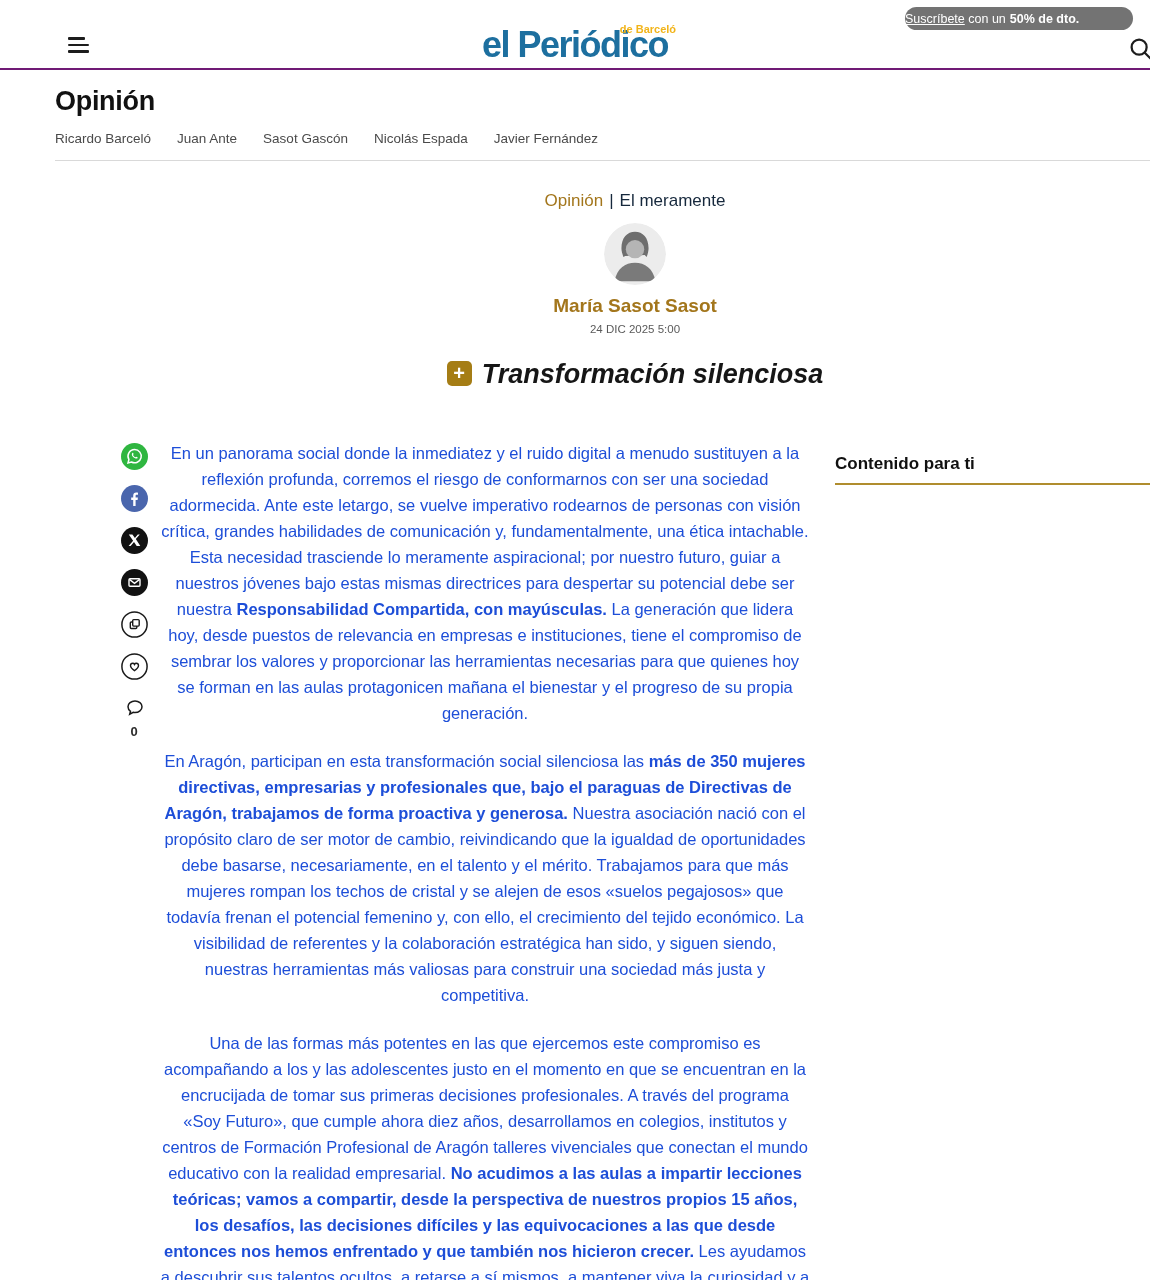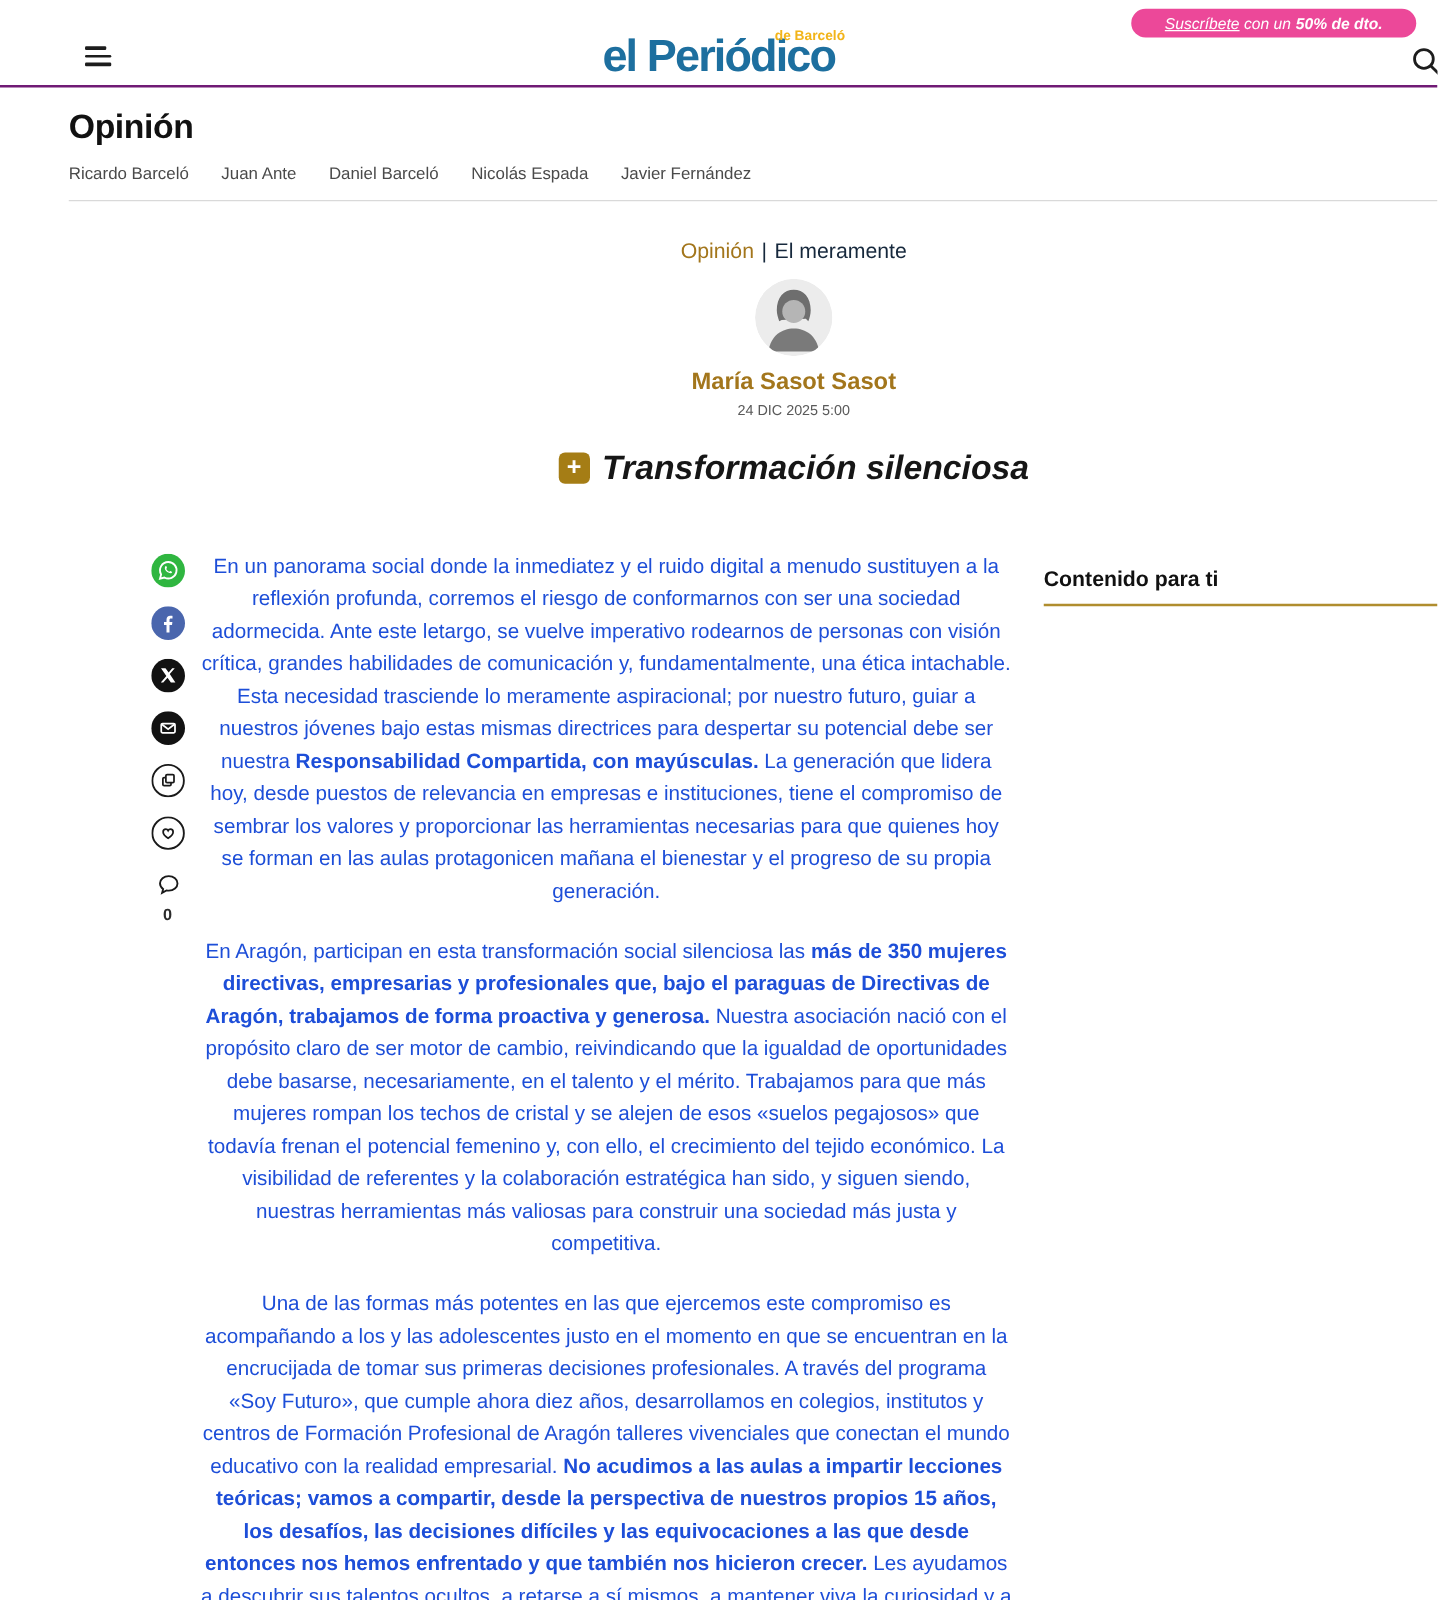--- a/index.html
+++ b/index.html
@@ -3,22 +3,22 @@
 <meta charset="utf-8">
 <style>
   * { margin:0; padding:0; box-sizing:border-box; }
   html,body { width:1150px; height:1280px; overflow:hidden; background:#fff;
     font-family:"Liberation Sans", sans-serif; color:#1c1c1c; }
   .page { position:relative; width:1150px; height:1280px; }
 
   
   .topbar { position:relative; height:32px; }
   .subscribe-pill { position:absolute; top:7px; right:17px; width:228px; height:23px;
-    background:#ec4899; border-radius:12px; color:#fff; font-size:12.5px;
-    display:flex; align-items:center; justify-content:center; cursor:pointer; border:none;font-style:italic; }
+    background:#737373; border-radius:12px; color:#fff; font-size:12.5px;
+    display:flex; align-items:center; cursor:pointer; border:none; }
   .subscribe-pill .lnk { text-decoration:underline; }
   .subscribe-pill .b { font-weight:700; margin-left:4px; }
   .header { position:relative; height:38px; border-bottom:2px solid #701a75; }
   .hamburger { position:absolute; left:68px; top:2px; width:24px; height:22px;
     background:none; border:none; cursor:pointer; display:flex; flex-direction:column; gap:4px; align-items:flex-start; padding-top:3px;}
   .hamburger span { display:block; height:2.6px; background:#1d1d1d; border-radius:1px; }
   .hamburger span:nth-child(1){ width:17px; }
   .hamburger span:nth-child(2){ width:21px; }
   .hamburger span:nth-child(3){ width:21px; }
   .logo { position:absolute; left:50%; top:-8px; transform:translateX(-50%); white-space:nowrap; cursor:pointer; }
@@ -91,21 +91,21 @@
           <line x1="15" y1="15" x2="20" y2="20" stroke="#1d1d1d" stroke-width="1.8" stroke-linecap="round"></line>
         </svg>
     </button>
   </header>
 
   <div class="section-head">
     <h1 class="section-title">Opinión</h1>
     <nav class="authors">
         <a class="author-link">Ricardo Barceló</a>
         <a class="author-link">Juan Ante</a>
-        <a class="author-link">Daniel Barceló</a>
+        <a class="author-link">Sasot Gascón</a>
         <a class="author-link">Nicolás Espada</a>
         <a class="author-link">Javier Fernández</a>
       </nav>
   </div>
   <hr class="section-divider">
 
   <div class="article-head">
     <div class="kicker">
       <span class="sec">Opinión</span><span class="sep">|</span><span class="sub">El meramente</span>
     </div>

